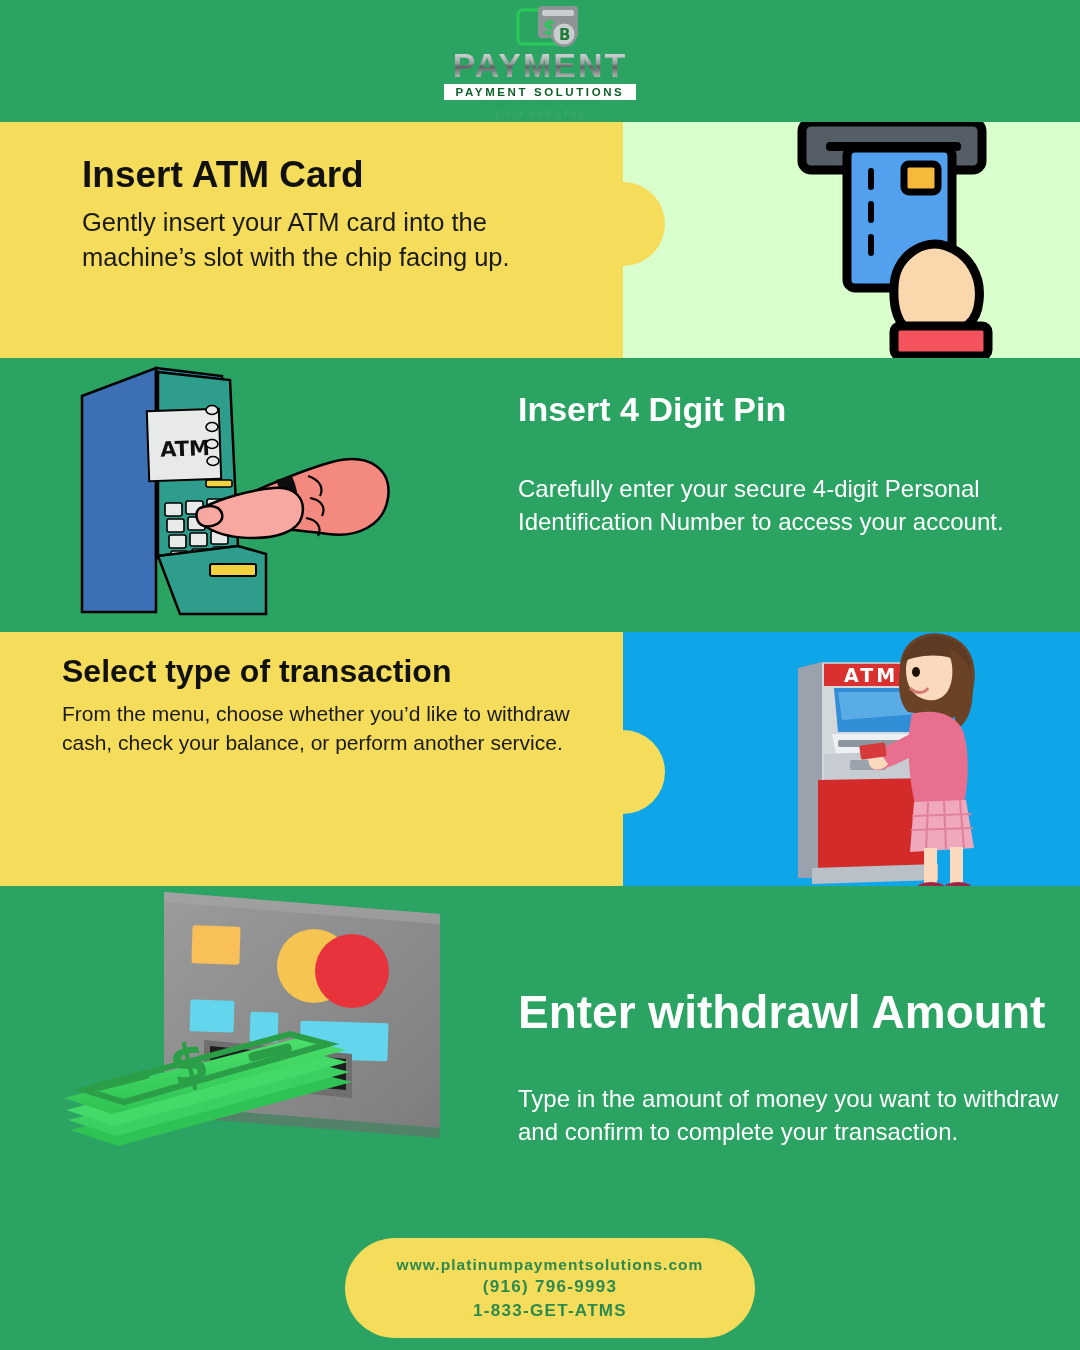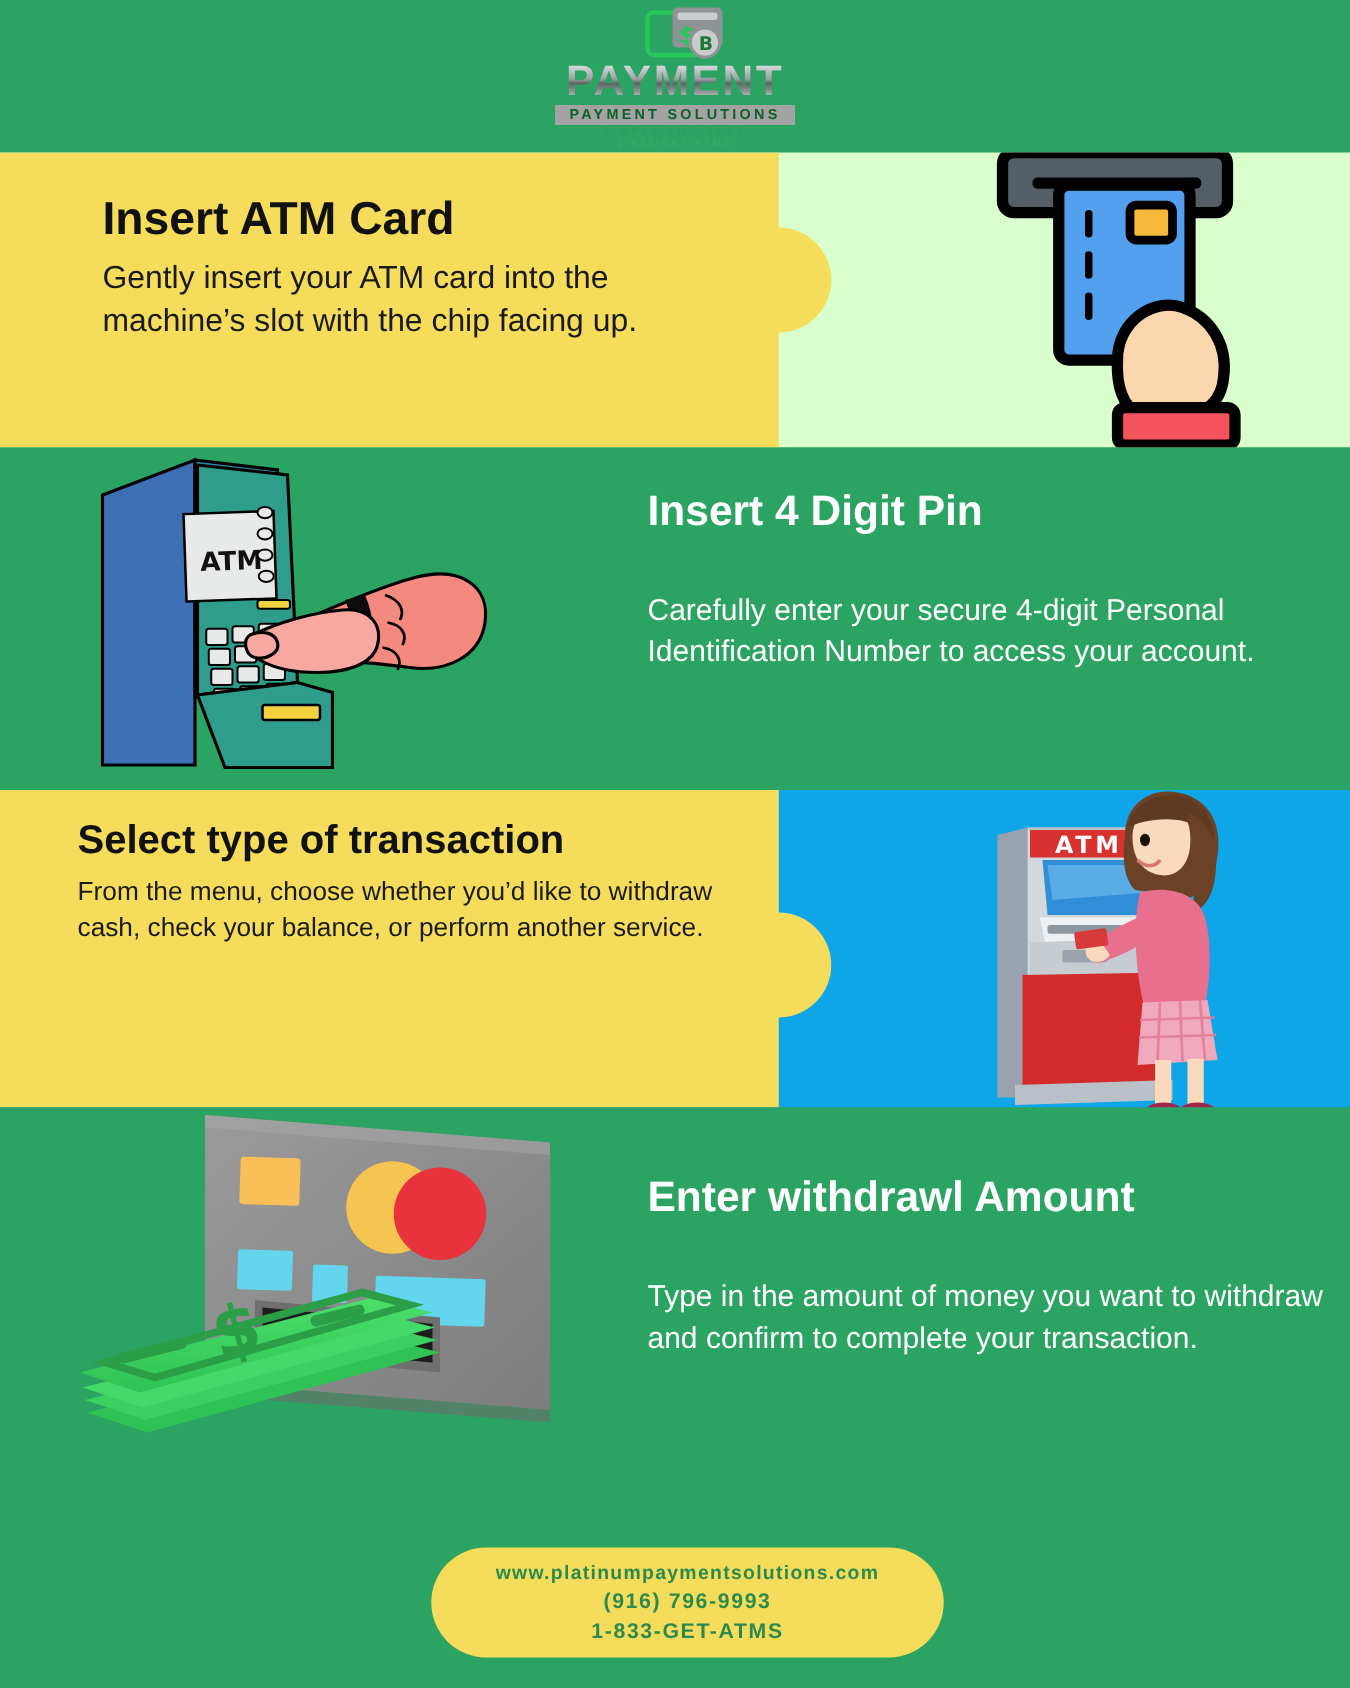--- a/index.html
+++ b/index.html
@@ -24,21 +24,21 @@
     position:absolute; left:0; top:46px; width:240px;
     text-align:center;
     font-size:34px; font-weight:bold; letter-spacing:2px;
     background:linear-gradient(180deg,#f2f2f2 0%,#9aa0a0 45%,#5e6363 55%,#d6dada 100%);
     -webkit-background-clip:text; background-clip:text;
     color:transparent;
     line-height:1;
   }
   .logo-sub {
     position:absolute; left:24px; top:82px; width:192px;
-    background:#a3a3a3; color:#0f5f2a;
+    background:#ffffff; color:#0f5f2a;
     font-size:11.5px; font-weight:bold; letter-spacing:2.6px;
     text-align:center; padding:2px 0 2px 0;
   }
   .logo-tag {
     position:absolute; left:0; top:98px; width:240px; text-align:center;
     font-size:8px; letter-spacing:3px; color:#2e9c5d; font-weight:bold;
   }
   .logo-phone {
     position:absolute; left:0; top:108px; width:240px; text-align:center;
     font-size:8px; letter-spacing:2px; color:#3aa866; font-weight:bold;
@@ -75,34 +75,34 @@
 
   .s2 .txt { left:518px; top:33px; width:500px; }
   .s2 .title { font-size:34px; color:#ffffff; }
   .s2 .body  { font-size:24px; color:#ffffff; margin-top:44px; }
 
   .s3 .txt { left:62px; top:22px; width:560px; }
   .s3 .title { font-size:32px; color:#111; }
   .s3 .body  { font-size:21px; color:#1a1a1a; margin-top:11px; }
 
   .s4 .txt { left:518px; top:54px; width:545px; }
-  .s4 .title { font-size:34px; color:#ffffff; }
+  .s4 .title { font-size:46px; color:#ffffff;margin-top:48px; }
   .s4 .body  { font-size:24px; color:#ffffff; margin-top:44px; }
 
   
   .art { position:absolute; }
   .a1 { right:56px; top:-6px;  width:230px; height:250px; }
   .a2 { left:70px;  top:0px;   width:340px; height:262px; }
   .a3 { right:48px; top:-4px;  width:250px; height:268px; }
   .a4 { left:52px;  top:-2px;  width:400px; height:320px; }
 
   
   .contact-pill {
     position:absolute; left:345px; top:1238px;
-    width:410px; height:88px;
+    width:410px; height:100px;
     background:#F5DC5A; border-radius:50px;
     display:flex; flex-direction:column; align-items:center; justify-content:center;
     gap:2px;
   }
   .contact-line {
     color:#2c8a4f; font-weight:bold; letter-spacing:1.1px; font-size:15px;
     font-family:"Liberation Sans", sans-serif; line-height:1.25;
   }
   .contact-line.site { font-size:15.5px; letter-spacing:1.05px; }
   .contact-line.tel  { font-size:17px; letter-spacing:1.3px; }

